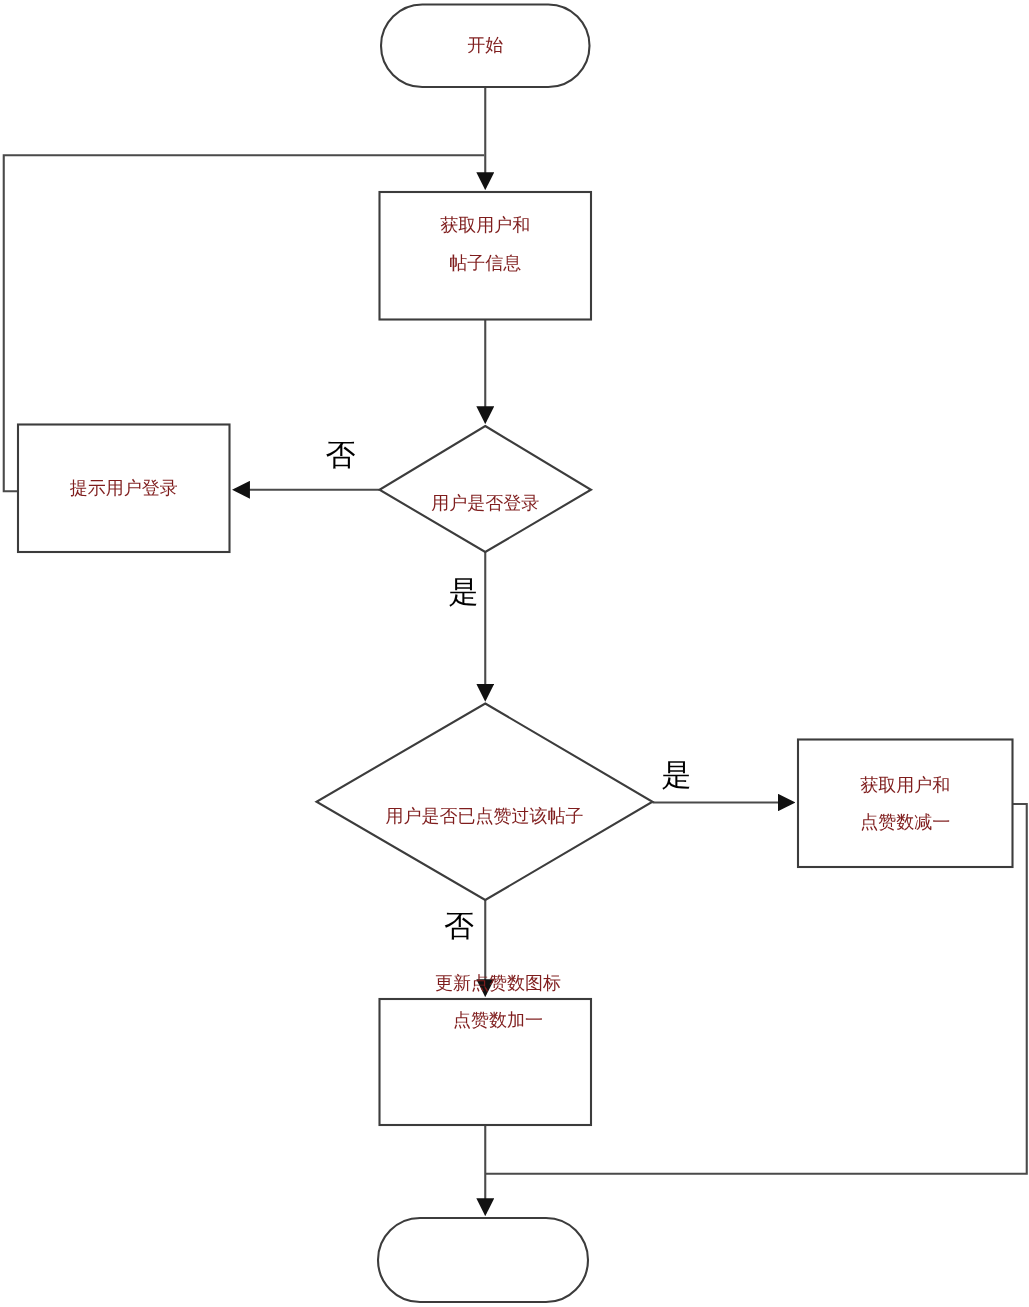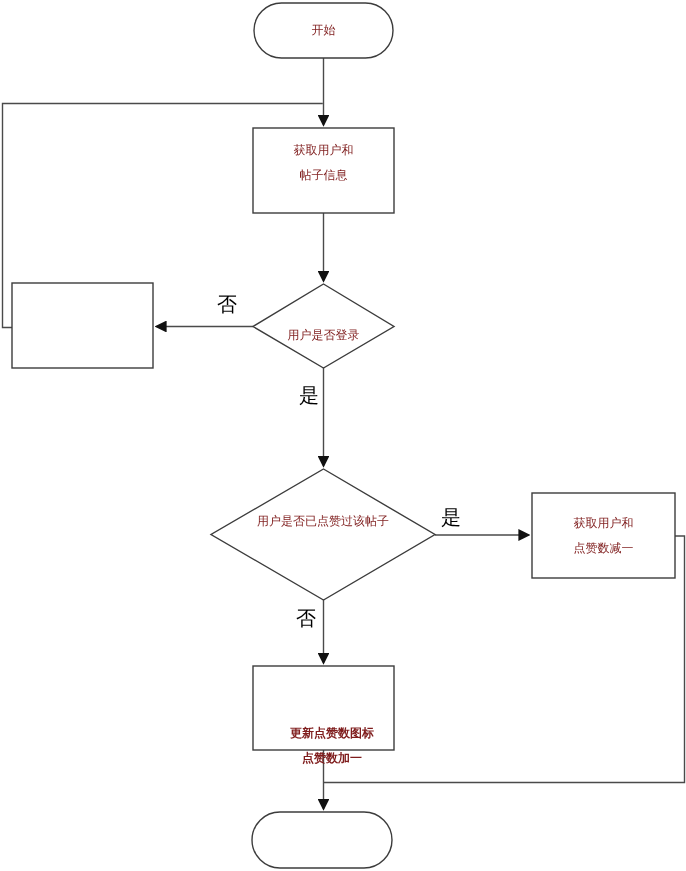--- a/index.html
+++ b/index.html
@@ -68,24 +68,25 @@
     <polygon class="shape" points="323.5,469 435,534.5 323.5,600 211,534.5"></polygon>
     <rect class="shape" x="532" y="493" width="143" height="85"></rect>
     <rect class="shape" x="253" y="666" width="141" height="84"></rect>
     <rect class="shape" x="252" y="812" width="140" height="56" rx="28" ry="28"></rect>
   </svg>
 
   <div class="node-label" style="left:254px; top:3px;   width:139px; height:55px;">开始</div>
   <div class="node-label" style="left:253px; top:120px; width:141px; height:85px;">获取用户和
 帖子信息</div>
   <div class="node-label" style="left:253px; top:293px; width:141px; height:84px;">用户是否登录</div>
-  <div class="node-label" style="left:211px; top:456px; width:224px; height:131px;">用户是否已点赞过该帖子</div>
+  <div class="node-label" style="left:12px;  top:283px; width:141px; height:85px;">提示用户登录</div>
+  <div class="node-label" style="left:211px; top:479px; width:224px; height:131px;">用户是否已点赞过该帖子</div>
   <div class="node-label" style="left:532px; top:493px; width:143px; height:85px;">获取用户和
 点赞数减一</div>
-  <div class="node-label" style="left:253px; top:704px; width:158px; height:84px;font-weight:bold;">更新点赞数图标
+  <div class="node-label" style="left:253px; top:626px; width:158px; height:84px;">更新点赞数图标
 点赞数加一</div>
 
   <div class="edge-label" style="left:227px; top:304px;">否</div>
   <div class="edge-label" style="left:309px; top:395px;">是</div>
   <div class="edge-label" style="left:451px; top:517px;">是</div>
   <div class="edge-label" style="left:306px; top:618px;">否</div>
 
 </div>
 
 </body></html>

